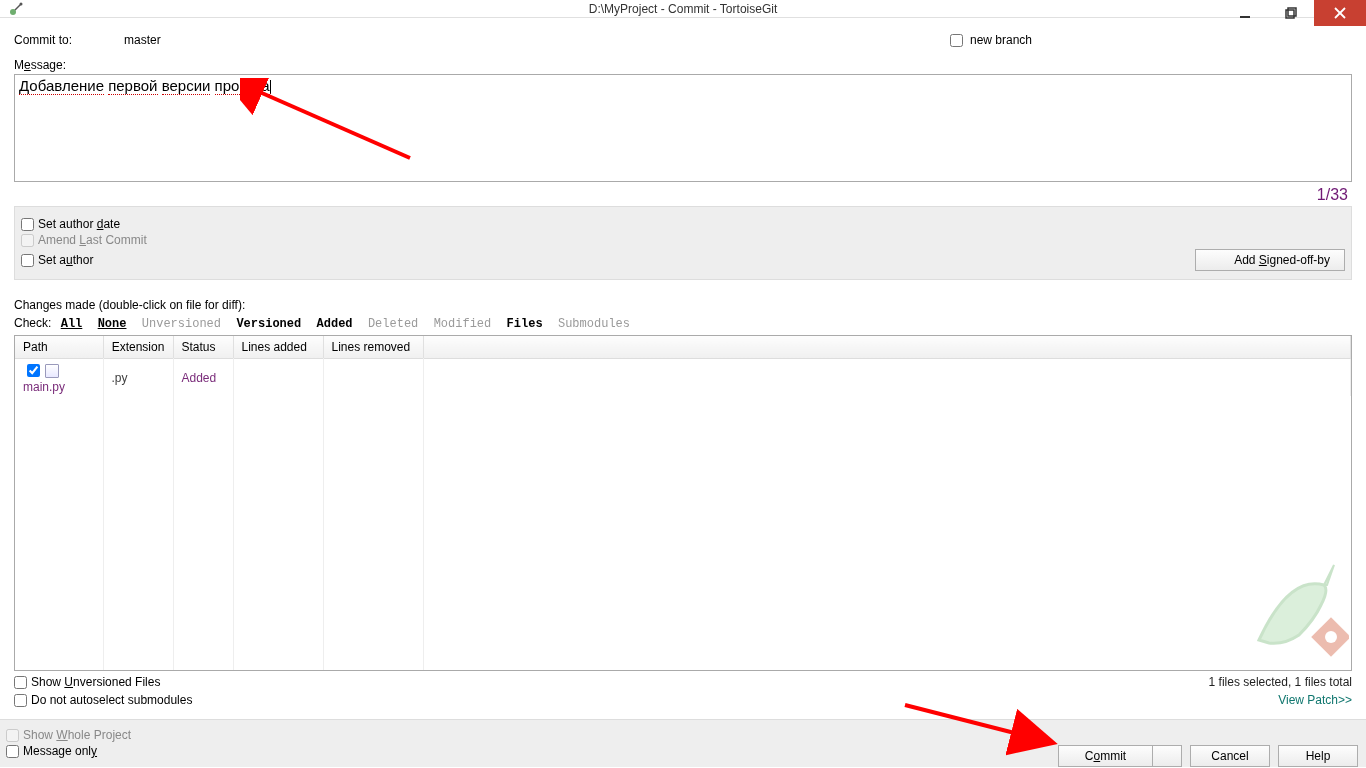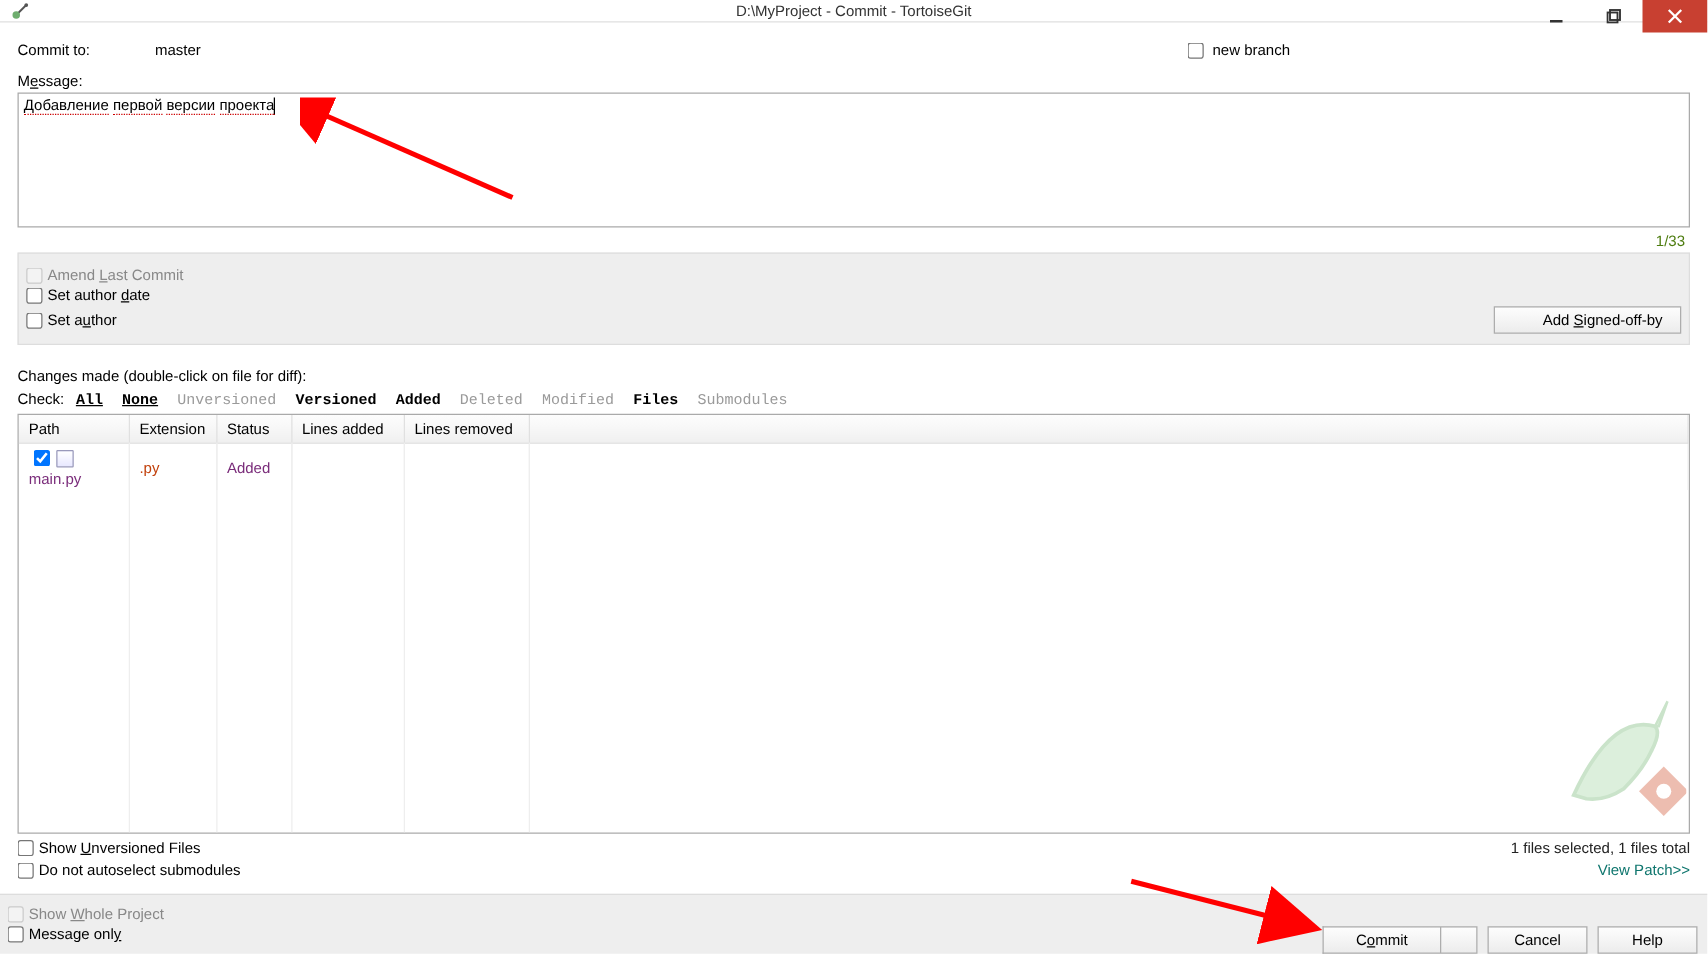--- a/index.html
+++ b/index.html
@@ -20,25 +20,25 @@
 
   .row { display:flex; align-items:center; }
   .commit-to-row { height:24px; }
   .commit-to-row .label { width:110px; }
   .commit-to-row .branch { }
   .new-branch { margin-left:auto; display:flex; align-items:center; gap:4px; margin-right:320px; }
 
   .msg-label { margin-top:6px; }
   .msg-label .ul { text-decoration:underline; }
 
-  .msg-box { margin-top:2px; border:1px solid #aaa; height:108px; background:#fff; position:relative; font-family: Consolas, monospace; font-size:12px; padding:2px 4px; }
+  .msg-box { margin-top:2px; border:1px solid #aaa; height:108px; background:#fff; position:relative; font-family: Consolas, monospace; font-size:15px; padding:2px 4px; }
   .msg-box .msg-text { white-space:pre; }
   .msg-box .msg-text span { border-bottom:1px dotted #c00; }
   .msg-box .cursor { display:inline-block; width:0; height:14px; border-left:1px solid #000; vertical-align:middle; }
-  .msg-count { text-align:right; padding:4px 4px 0 0; font-size:12px; color:#4d7c0f; }
+  .msg-count { text-align:right; padding:4px 4px 0 0; font-size:16px; color:#701a75; }
 
   .option-block { background:#eee; border:1px solid #ddd; padding:8px 6px; margin-top:2px; }
   .chk { display:flex; align-items:center; gap:4px; color:#000; margin:2px 0; }
   .chk.disabled { color:#888; }
   .chk input { margin:0; width:13px; height:13px; }
   .chk .ul { text-decoration:underline; }
   .option-row-2 { display:flex; align-items:center; }
   .btn { background:linear-gradient(#fdfdfd,#ececec); border:1px solid #adadad; padding:2px 14px; font-size:12px; cursor:pointer; height:22px; display:inline-flex; align-items:center; justify-content:center; }
   .btn .ul { text-decoration:underline; }
   .signed-off { margin-left:auto; width:150px; justify-content:flex-end; }
@@ -49,27 +49,27 @@
   .filter-link { margin-right:12px; cursor:pointer;font-family:Liberation Mono, monospace; }
   .filter-link.bold { font-weight:bold; }
   .filter-link.ul { text-decoration:underline; }
   .filter-link.grey { color:#9a9a9a; }
 
   .file-table-wrap { border:1px solid #aaa; margin-top:4px; height:336px; background:#fff; position:relative; overflow:hidden; }
   .file-table { width:100%; border-collapse:collapse; position:relative; }
   .file-table th { text-align:left; font-weight:normal; background:linear-gradient(#fdfdfd,#f0f0f0); border-right:1px solid #e0e0e0; border-bottom:1px solid #ddd; padding:4px 8px; font-size:12px; height:22px; }
   .file-table td { padding:2px 8px; border:0; font-size:12px; height:20px; vertical-align:middle; }
   .file-table .col-path { width:88px; }
-  .file-table .col-ext { width:70px; }
+  .file-table .col-ext { width:70px;text-align:center; }
   .file-table .col-status { width:60px; }
   .file-table .col-added { width:90px; }
   .file-table .col-removed { width:100px; }
   .file-row td { border-right:1px solid #eee; }
   .file-row .fname { color:#7a2c7a; display:inline-flex; align-items:center; gap:2px; }
-  .file-row .ext { color:#c2410c; }
+  .file-row .ext { color:#404040; }
   .file-row .status-added { color:#7a2c7a; }
   .file-icon { width:14px; height:14px; display:inline-block; vertical-align:middle; background:linear-gradient(#fff,#e8e8ff); border:1px solid #99b; border-radius:1px; margin-right:2px; }
   .col-sep { position:absolute; top:22px; bottom:0; width:1px; background:#eee; }
 
   .watermark { position:absolute; right:2px; bottom:2px; opacity:0.4; pointer-events:none; }
 
   .files-summary { text-align:right; margin-top:4px; color:#222; }
   .view-patch { text-align:right; color:#0f766e; cursor:pointer; margin-top:2px; }
 
   .bottom-block { background:#eee; margin-top:10px; border-top:1px solid #ddd; padding:6px; position:relative; }
@@ -130,27 +130,27 @@
     <span>M</span><span class="ul">e</span><span>ssage:</span>
   </div>
 
   <div class="msg-box">
     <div class="msg-text"><span>Добавление</span> <span>первой</span> <span>версии</span> <span>проекта</span><span class="cursor"></span></div>
   </div>
 
   <div class="msg-count">1/33</div>
 
   <div class="option-block">
+    <label class="chk">
+      <input type="checkbox" style="">
+      <span>Set author <span class="ul">d</span>ate</span>
+    </label>
     <label class="chk disabled">
       <input type="checkbox" disabled="" style="">
       <span>Amend <span class="ul">L</span>ast Commit</span>
-    </label>
-    <label class="chk">
-      <input type="checkbox" style="">
-      <span>Set author <span class="ul">d</span>ate</span>
     </label>
     <div class="option-row-2">
       <label class="chk">
         <input type="checkbox" style="">
         <span>Set a<span class="ul">u</span>thor</span>
       </label>
       <button class="btn signed-off">
         <span>Add <span class="ul">S</span>igned-off-by</span>
       </button>
     </div>

